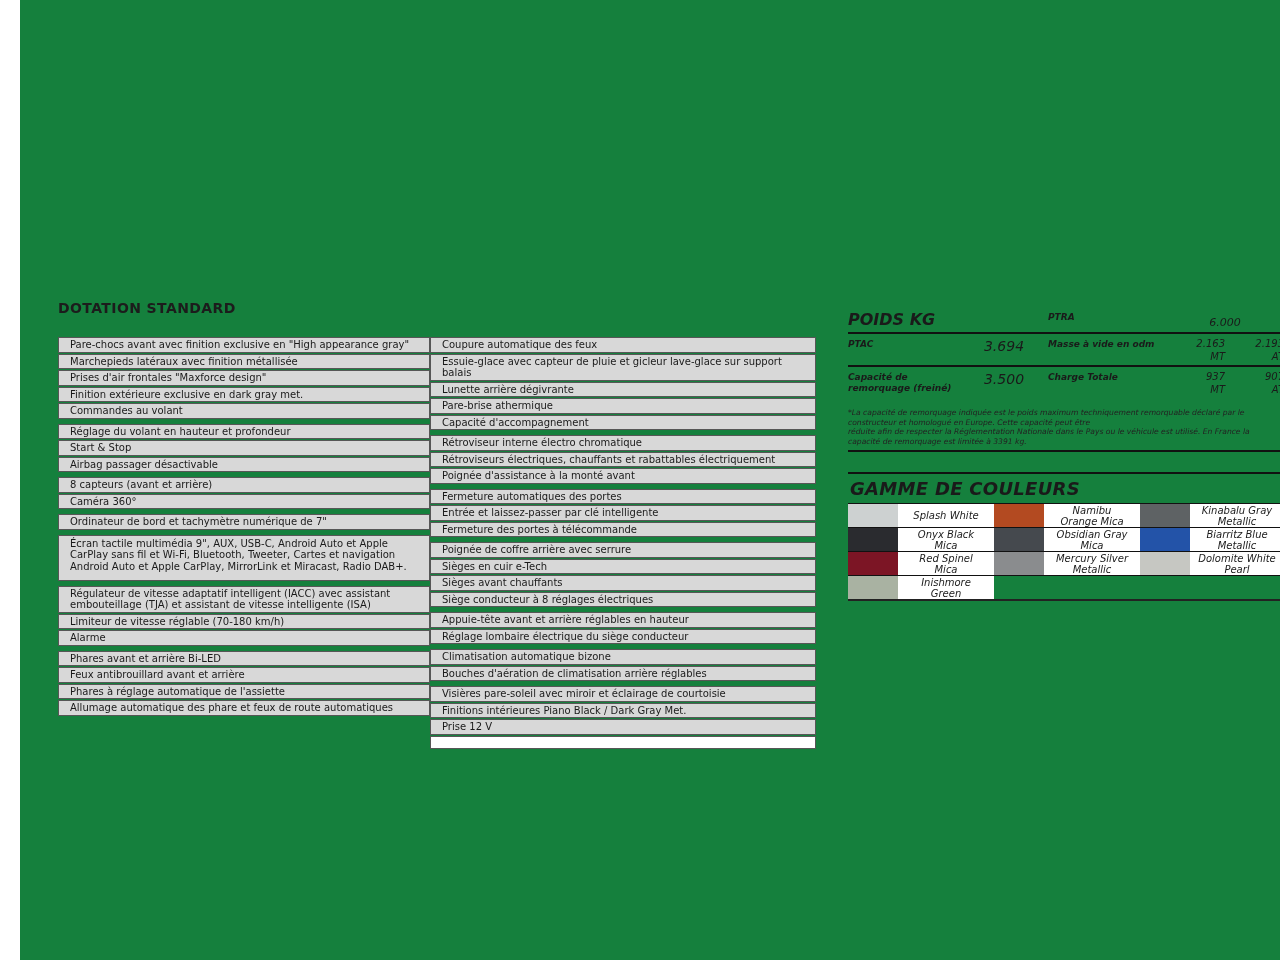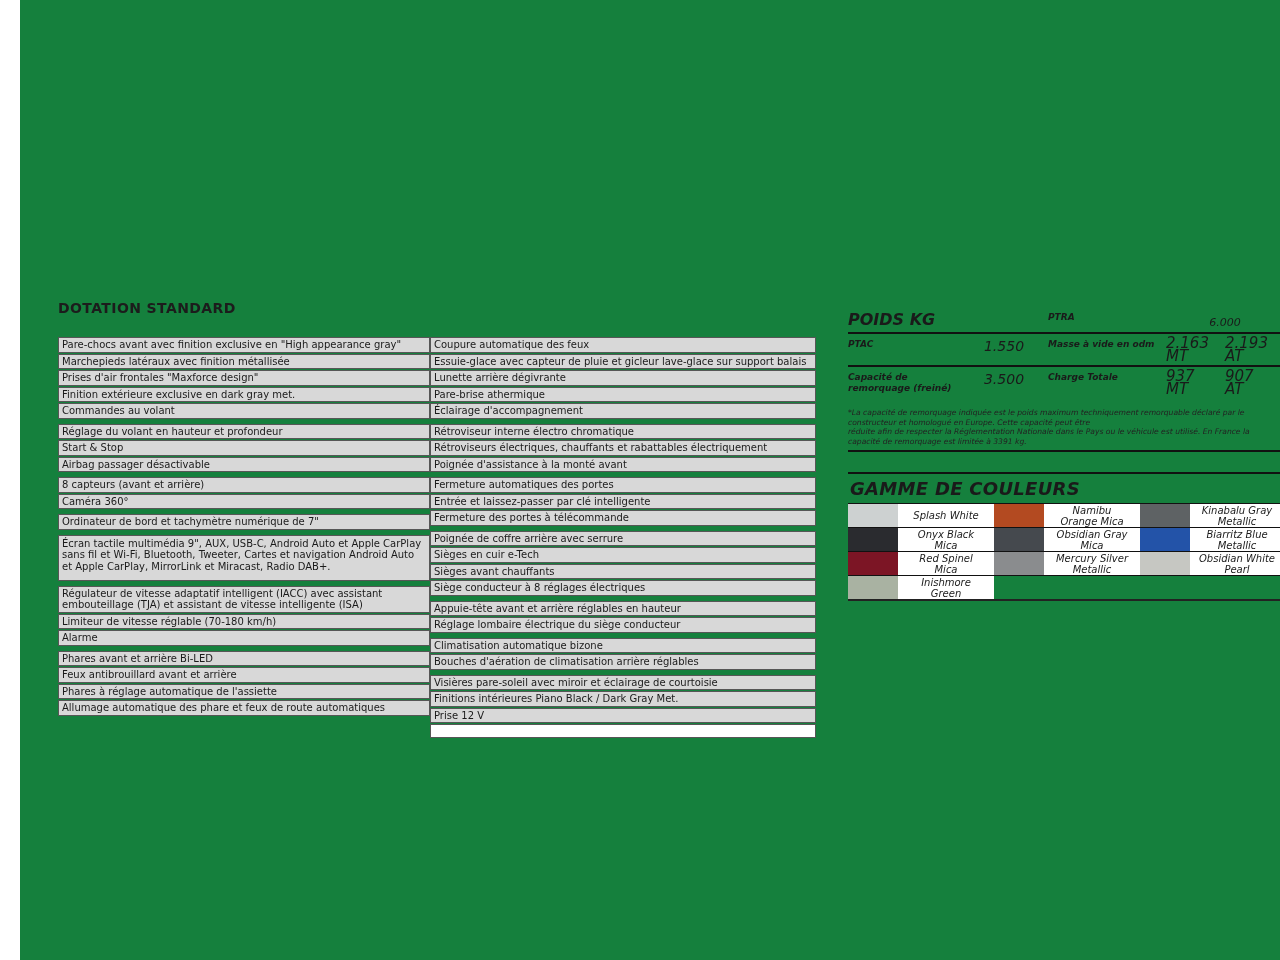--- a/index.html
+++ b/index.html
@@ -10,37 +10,37 @@
   
   .dotation { position:absolute; left:38px; top:300px; width:758px; }
   .dotation h2 { font-size:14px; font-weight:bold; letter-spacing:.4px; color:#1c1c1c; margin-bottom:21px; }
   .feat-table { display:flex; align-items:flex-start; width:758px; }
   .feat-col { display:flex; flex-direction:column; }
   .feat-col.left  { width:372px; }
   .feat-col.right { width:386px;justify-content:space-between; }
   .grp { display:flex; flex-direction:column; margin-bottom:4px; }
   .grp:last-child { margin-bottom:0; }
   .frow { background:#d8d8d8; border:1px solid #565656; margin-bottom:1px;
-          font-size:10px; line-height:11.5px; padding:1px 4px 1px 3px; min-height:13.5px; }
+          font-size:10px; line-height:11.5px; padding:1px 4px 1px 11px; min-height:13.5px; }
   .frow.multiline3 { min-height:46px; padding-top:2px; }
   .frow.empty { background:#ffffff; }
 
   
   .panel { position:absolute; left:828px; top:310px; width:436px;font-style:italic; }
 
   .weights { width:436px; }
   .wrow { display:grid; grid-template-columns:112px 88px 118px 59px 59px; align-items:start; }
   .wrow.hdr { border-bottom:2px solid #111; padding-bottom:3px; }
   .wrow.mid { border-bottom:2px solid #111; padding:3px 0 2px 0; }
   .wrow.last { padding:3px 0 2px 0; }
   .w-title { grid-column:1 / 3; font-size:16px; font-weight:bold; align-self:end; }
   .w-lbl { font-size:9px; font-weight:bold; line-height:11px; padding-top:2px; }
   .w-big { grid-column:4 / 6; font-size:11px; text-align:center; align-self:end; }
   .w-val { font-size:14px; text-align:center; padding-top:1px; }
-  .w-cell { text-align:left; font-size:15px; line-height:13px; }
+  .w-cell { text-align:right; font-size:10px; line-height:13px; }
 
   .footnote { margin-top:10px; font-size:7.6px; line-height:9.6px; color:#222;
               border-bottom:2px solid #111; padding-bottom:4px; }
 
   .garantie { margin-top:22px; font-size:17.5px; font-weight:bold; letter-spacing:.2px; color:#111; }
 
   .colors-section { margin-top:20px; border-top:2px solid #111; }
   .colors-section h3 { font-size:18px; font-weight:bold; letter-spacing:.3px; padding:4px 2px 4px 2px; }
   .color-grid { width:436px; border-bottom:2px solid #222; }
   .crow { display:grid; grid-template-columns:50px 96px 50px 96px 50px 94px; border-top:1px solid #111; }
@@ -92,21 +92,21 @@
           <div class="frow">Allumage automatique des phare et feux de route automatiques</div>
         </div>
       </div>
 
       <div class="feat-col right">
         <div class="grp">
           <div class="frow">Coupure automatique des feux</div>
           <div class="frow">Essuie-glace avec capteur de pluie et gicleur lave-glace sur support balais</div>
           <div class="frow">Lunette arrière dégivrante</div>
           <div class="frow">Pare-brise athermique</div>
-          <div class="frow">Éclairage d'accompagnement</div>
+          <div class="frow">Capacité d'accompagnement</div>
         </div>
         <div class="grp">
           <div class="frow">Rétroviseur interne électro chromatique</div>
           <div class="frow">Rétroviseurs électriques, chauffants et rabattables électriquement</div>
           <div class="frow">Poignée d'assistance à la monté avant</div>
         </div>
         <div class="grp">
           <div class="frow">Fermeture automatiques des portes</div>
           <div class="frow">Entrée et laissez-passer par clé intelligente</div>
           <div class="frow">Fermeture des portes à télécommande</div>
@@ -139,21 +139,21 @@
   <aside class="panel">
 
     <div class="weights">
       <div class="wrow hdr">
         <div class="w-title">POIDS KG</div>
         <div class="w-lbl">PTRA</div>
         <div class="w-big">6.000</div>
       </div>
       <div class="wrow mid">
         <div class="w-lbl">PTAC</div>
-        <div class="w-val">1.550</div>
+        <div class="w-val">3.694</div>
         <div class="w-lbl">Masse à vide en odm</div>
         <div class="w-cell">
           <div>2.163</div>
           <div>MT</div>
         </div>
         <div class="w-cell">
           <div>2.193</div>
           <div>AT</div>
         </div>
       </div>
@@ -224,21 +224,21 @@
             <span>Red Spinel</span>
             <span>Mica</span>
           </div>
           <div class="swatch" style="background-color: rgb(138, 140, 142);"></div>
           <div class="clabel">
             <span>Mercury Silver</span>
             <span>Metallic</span>
           </div>
           <div class="swatch" style="background-color: rgb(198, 199, 194);"></div>
           <div class="clabel">
-            <span>Obsidian White</span>
+            <span>Dolomite White</span>
             <span>Pearl</span>
           </div>
         </div>
 
         <div class="crow">
           <div class="swatch" style="background-color: rgb(169, 178, 162);"></div>
           <div class="clabel">
             <span>Inishmore</span>
             <span>Green</span>
           </div>

